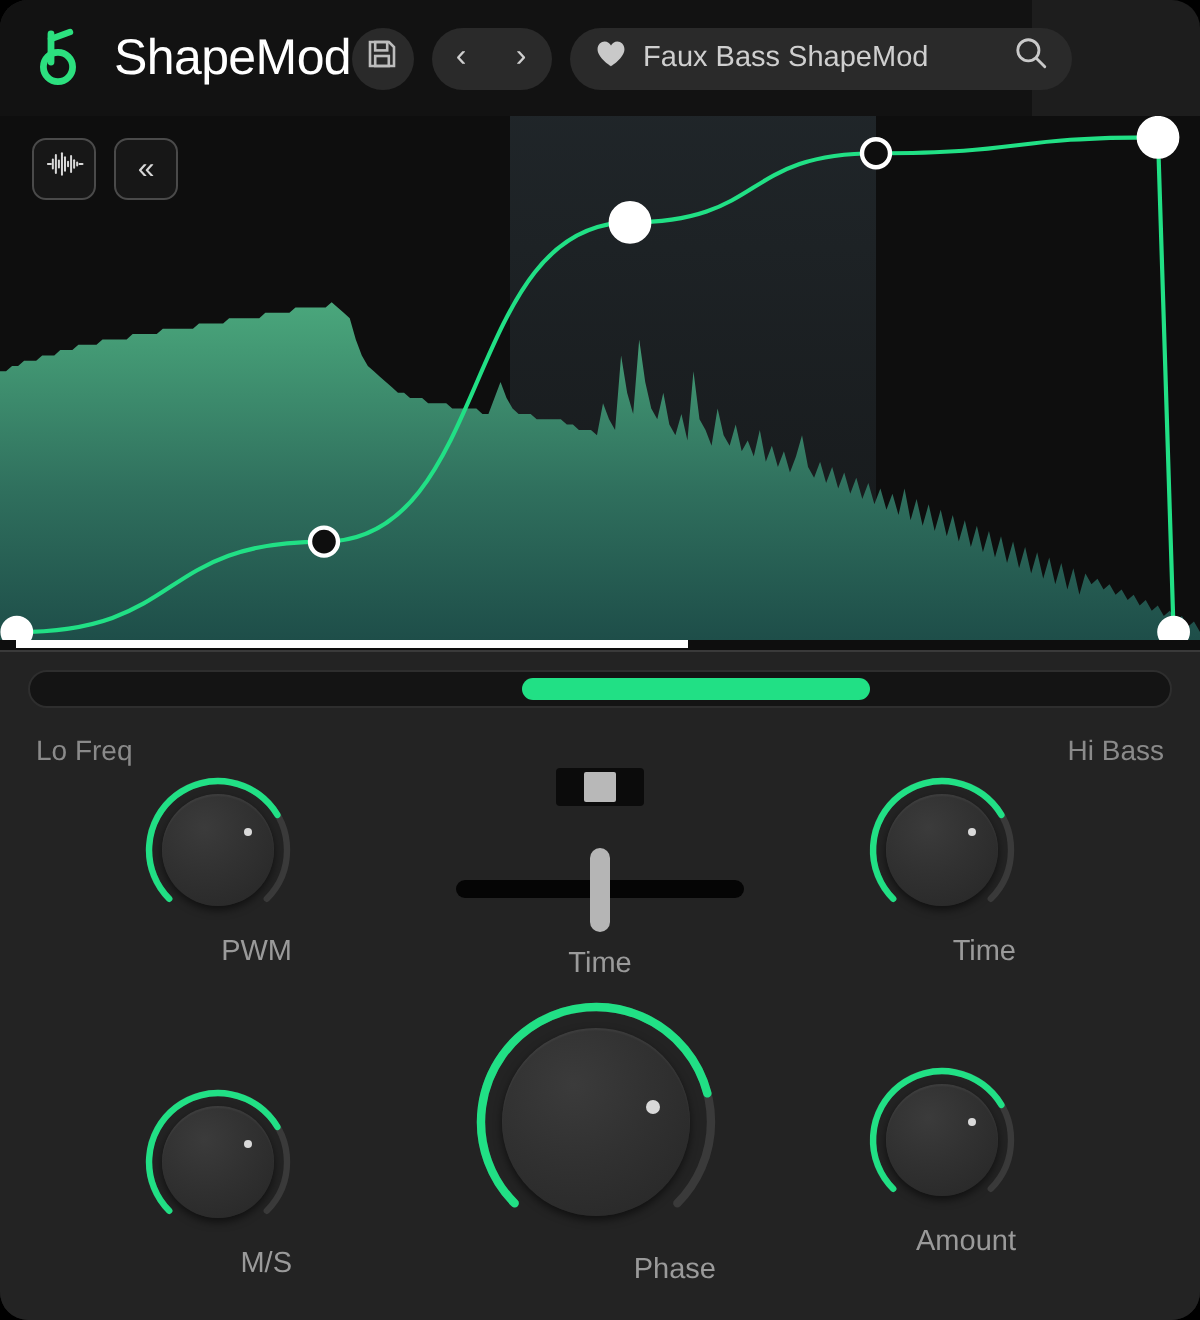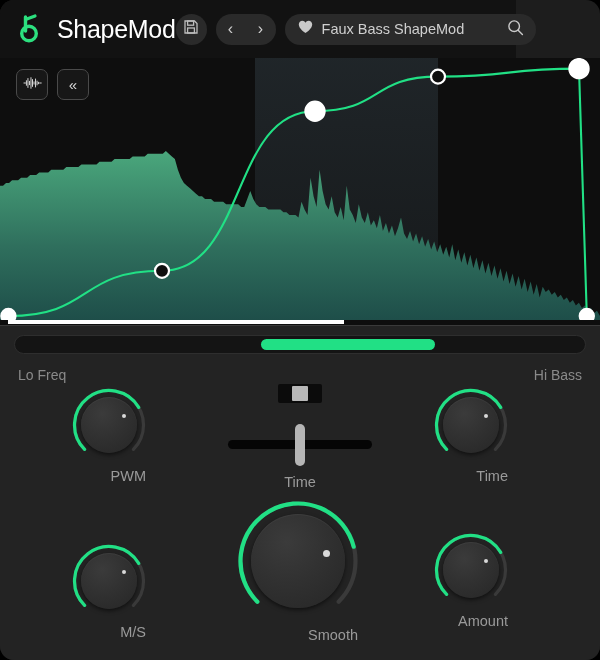--- a/index.html
+++ b/index.html
@@ -349,21 +349,21 @@
         <div class="knob-unit" style="left: 238px; top: 175px; width: 120px;">
           <div class="knob-wrap" style="width: 120px; height: 120px;">
             <svg width="120" height="120" viewBox="0 0 120 120" style="position: absolute; left: 0px; top: 0px;">
               <path d="M 19.34 100.66 A 57.5 57.5 0 1 1 100.66 100.66" fill="none" stroke="#3a3a3a" stroke-width="4.2" stroke-linecap="round"></path>
               <path d="M 19.34 100.66 A 57.5 57.5 0 1 1 115.69 45.70" fill="none" stroke="#21e085" stroke-width="4.2" stroke-linecap="round"></path>
             </svg>
             <div class="knob-body" style="left: 13px; top: 13px; width: 94px; height: 94px;">
               <div class="knob-dot" style="width: 7px; height: 7px; left: 71.7245px; top: 36.2532px;"></div>
             </div>
           </div>
-          <div class="knob-label">Smooth</div>
+          <div class="knob-label">Phase</div>
         </div>
       </div>
 
     <div id="time-unit">
       <div id="time-toggle">
         <div id="time-toggle-knob" style="margin-left: 0px;"></div>
       </div>
       <div id="time-slider">
         <div id="time-track"></div>
         <div id="time-handle" style="left: 67px;"></div>

